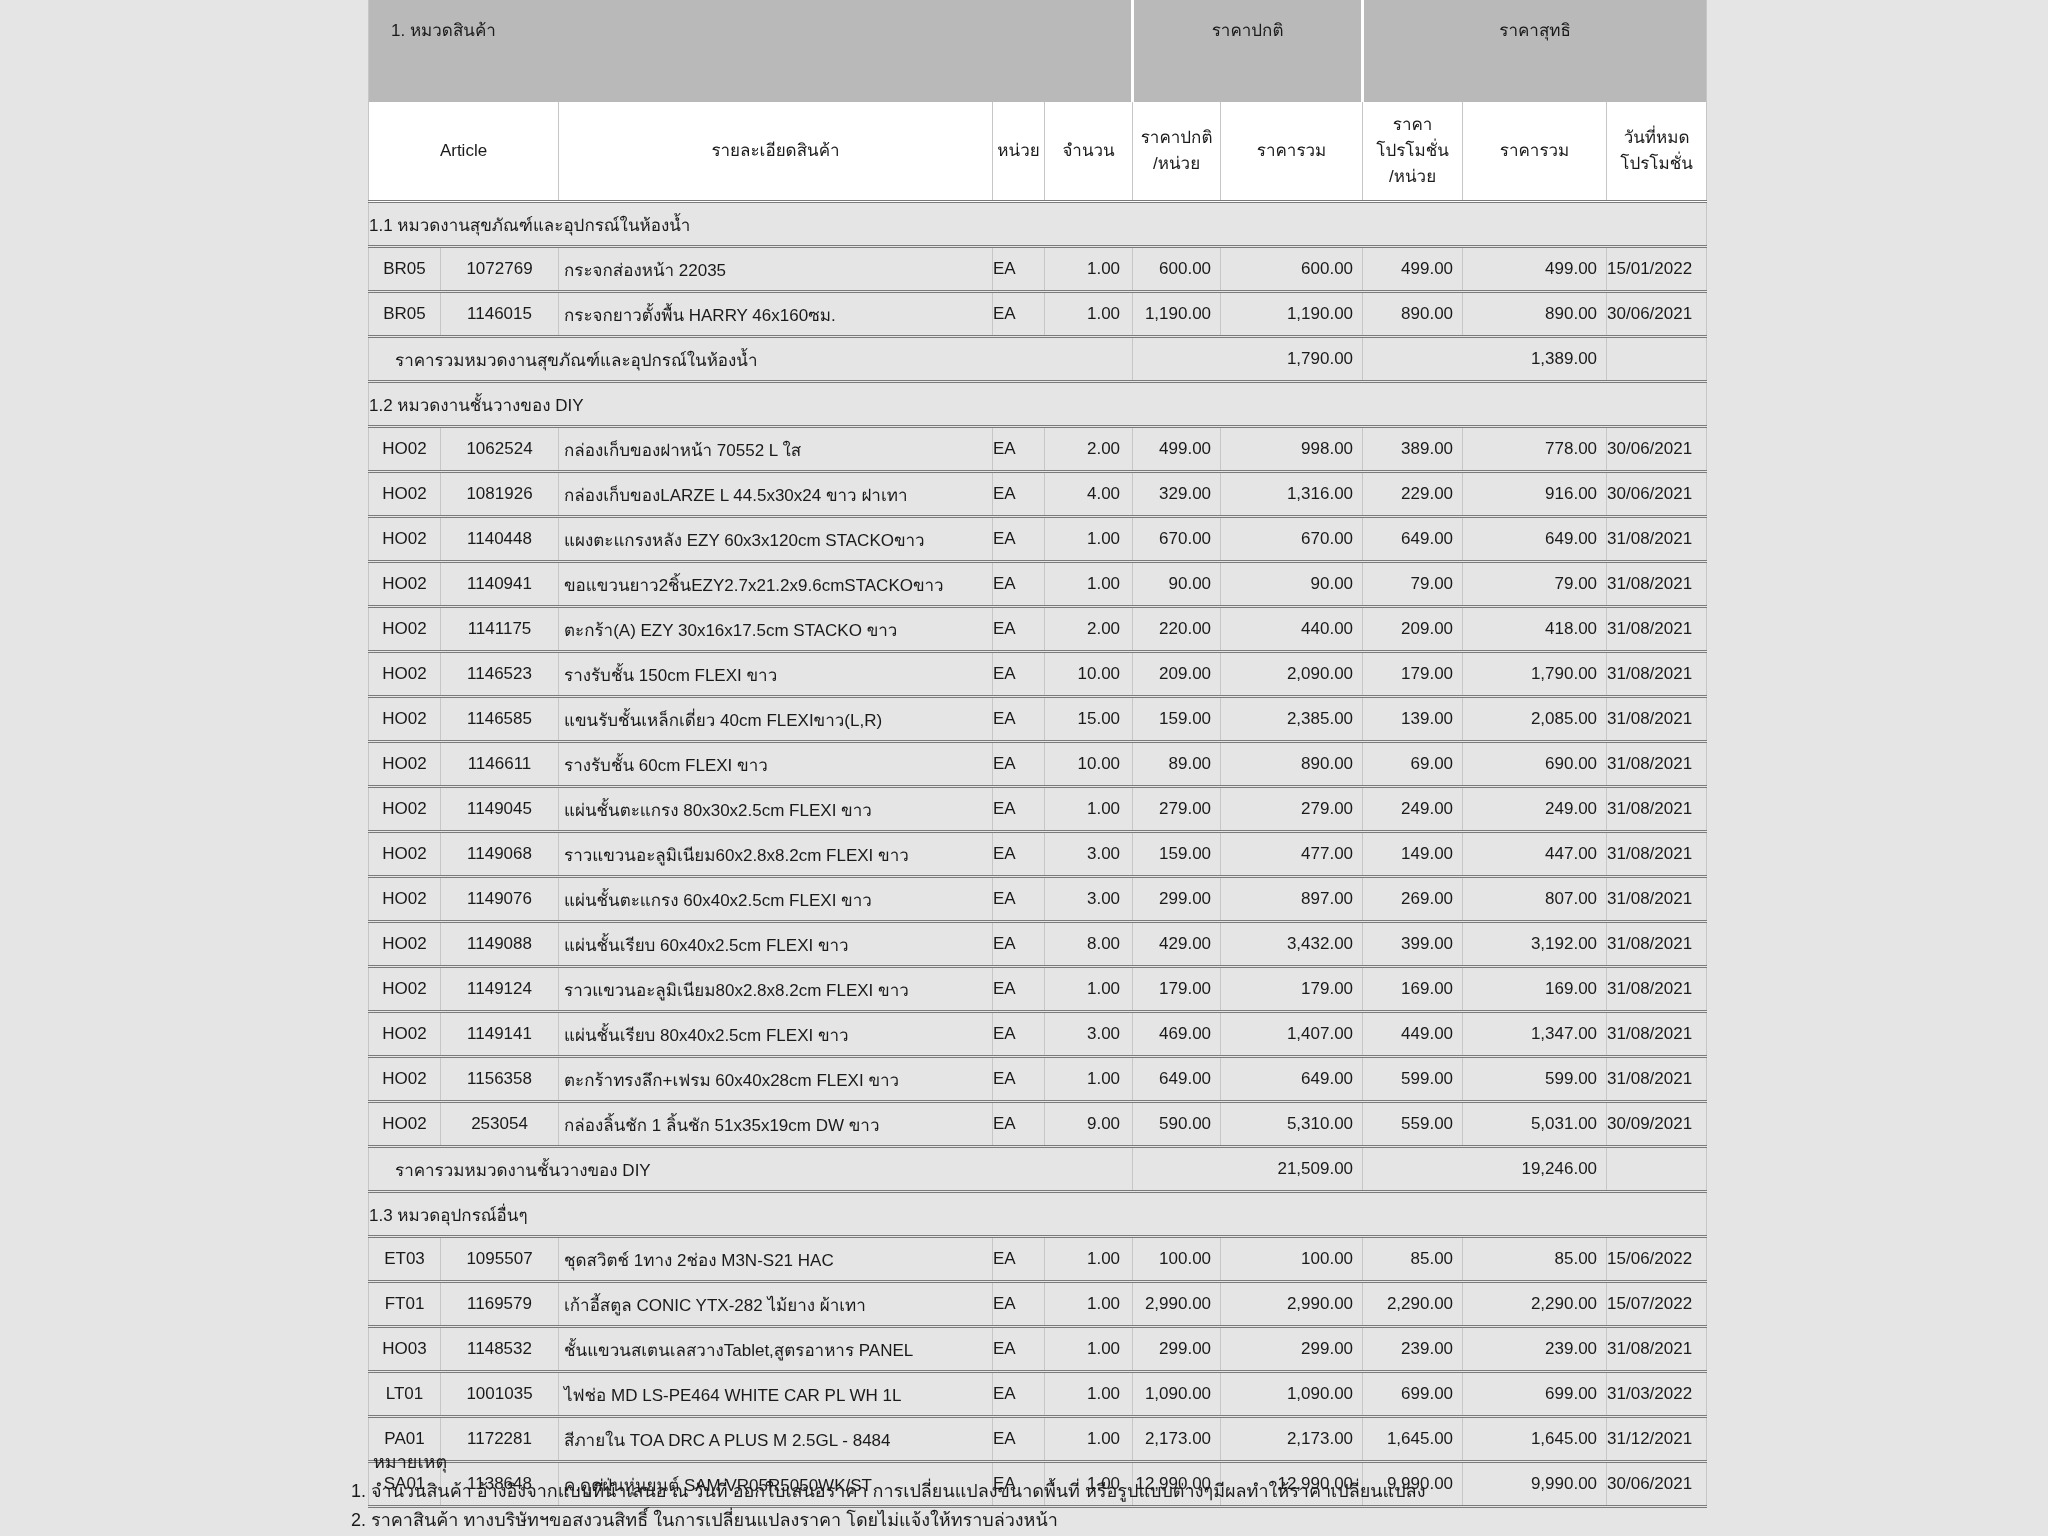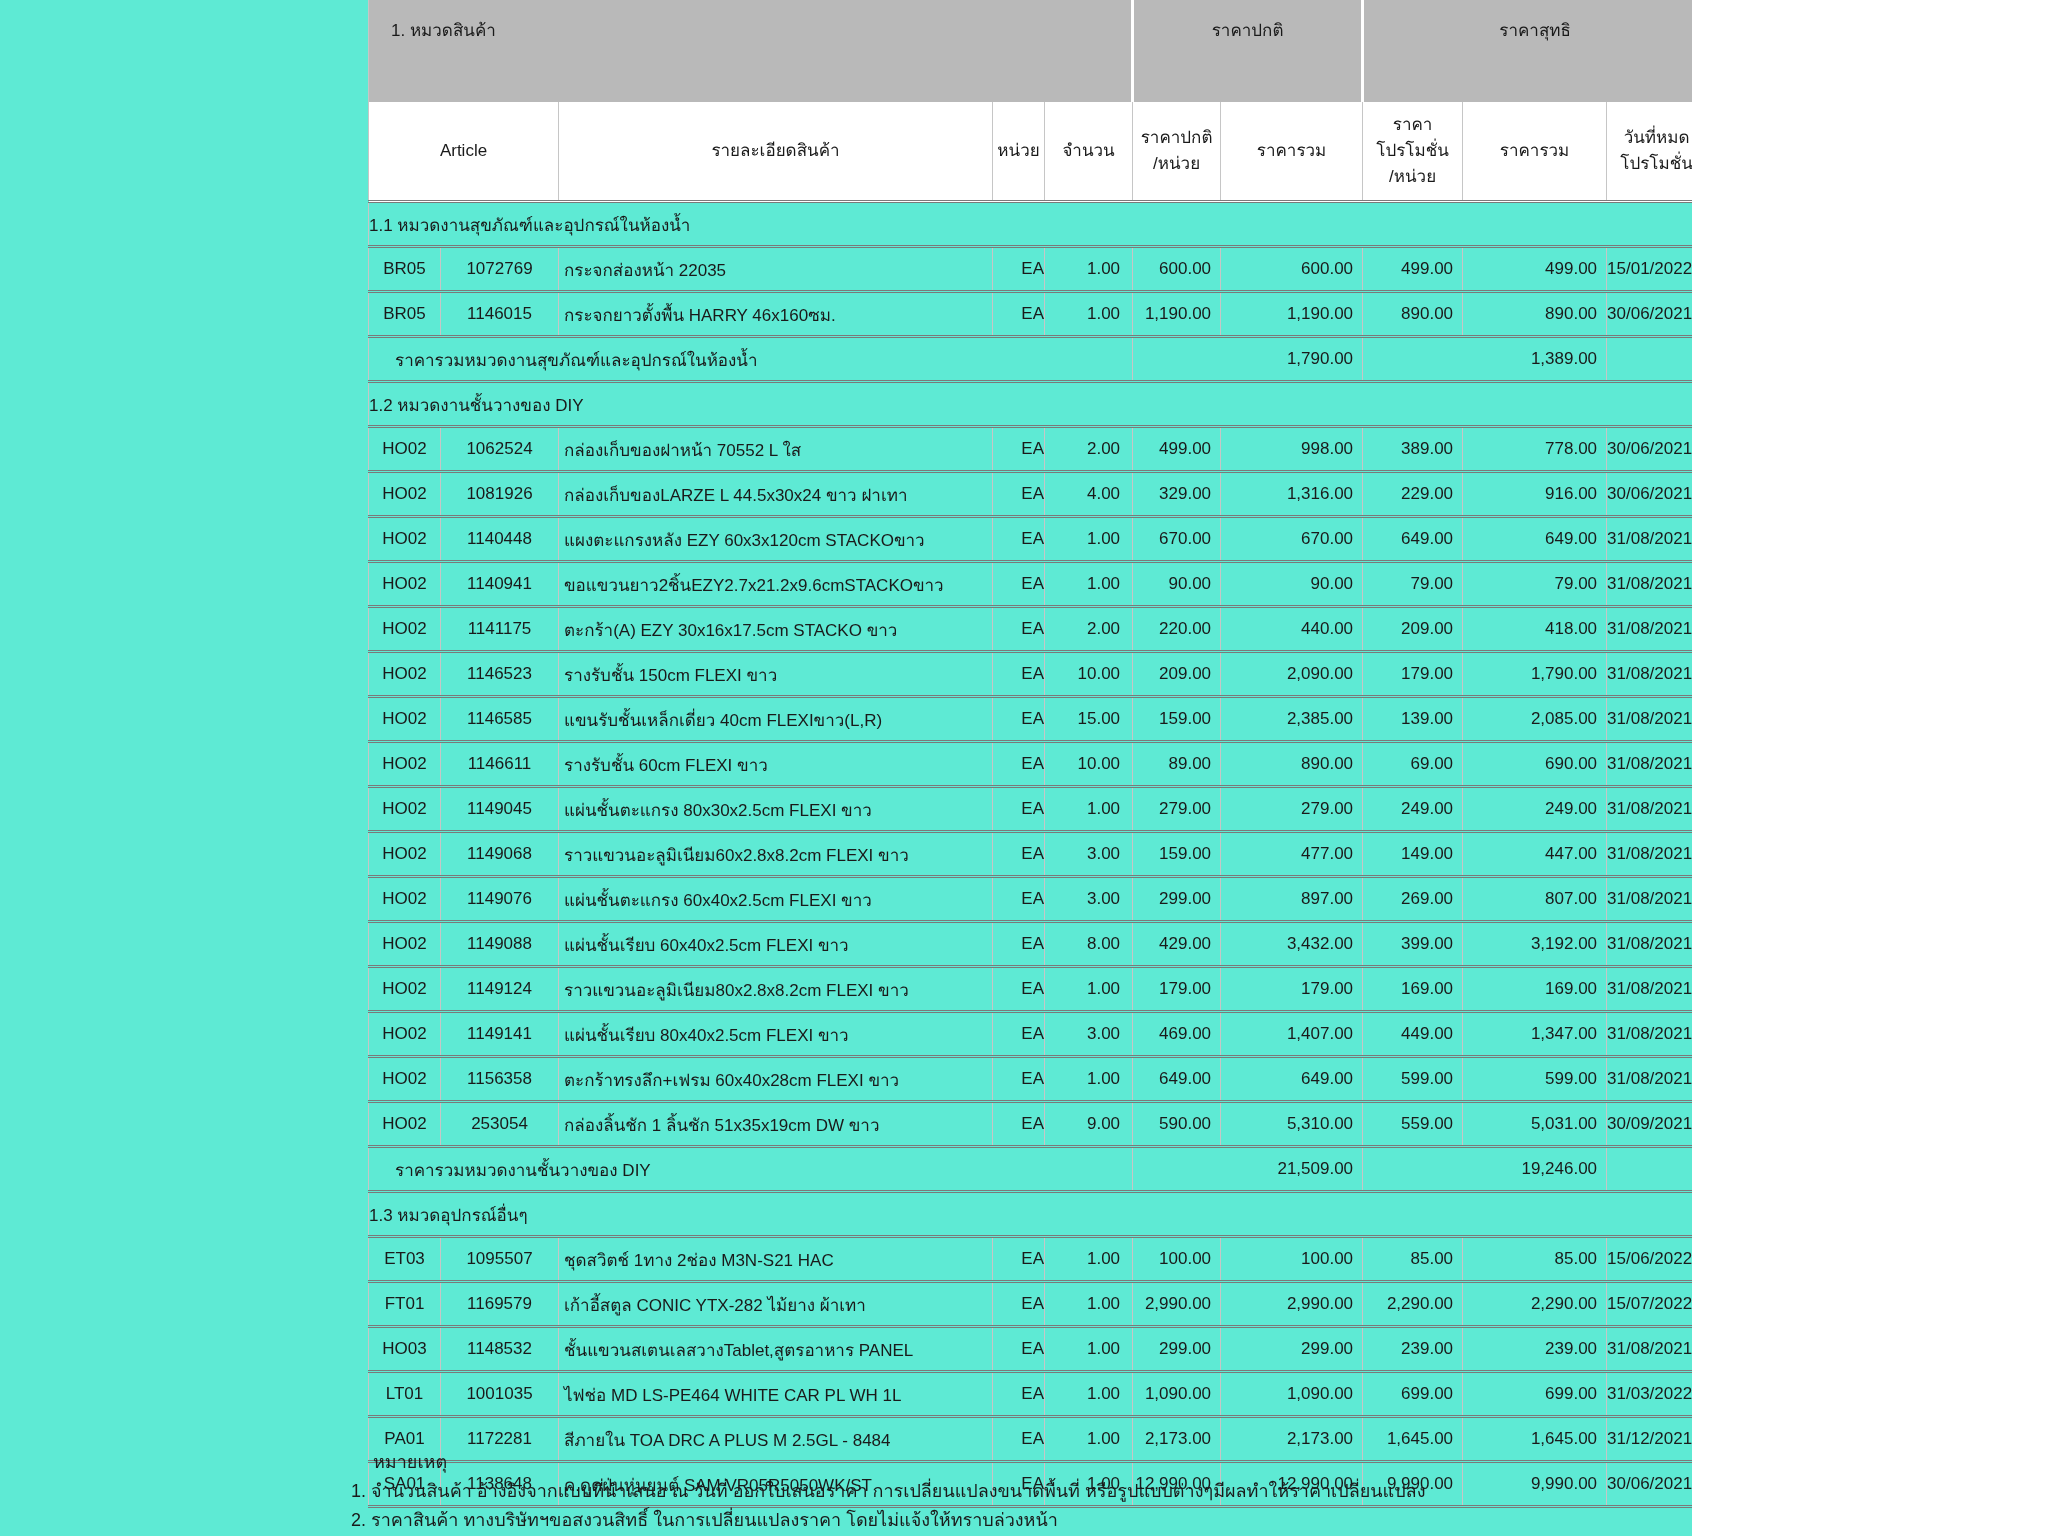--- a/index.html
+++ b/index.html
@@ -1,20 +1,20 @@
 <!DOCTYPE html>
 <html><head>
 <meta charset="utf-8">
 <style>
   html, body { margin: 0; padding: 0; background: #ffffff; }
   .page {
     position: relative;
-    width: 1692px;
+    width: 2048px;
     height: 1536px;
-    background: #5eead4;
+    background: #e5e5e5;
     overflow: hidden;
     font-family: "Liberation Sans", "DejaVu Sans", sans-serif;
     color: #1a1a1a;
   }
   table.quote-table {
     position: absolute;
     left: 368px;
     top: 0;
     width: 1338px;
     border-collapse: collapse;
@@ -64,21 +64,21 @@
   }
   tr.subtotal-row td.st-label {
     text-align: left;
     padding-left: 26px;
     border-left: none;
     margin-left: 36px;
   }
   .c-code { text-align: center; }
   .c-art  { text-align: center; }
   .c-desc { text-align: left; padding-left: 5px; }
-  .c-unit { text-align: right; }
+  .c-unit { text-align: left; }
   .c-qty  { text-align: right; padding-right: 12px; }
   .c-num  { text-align: right; padding-right: 9px; }
   .c-date { text-align: left; }
   
   .notes {
     position: absolute;
     left: 335px;
     top: 1448px;
     font-size: 18px;
     line-height: 29px;

